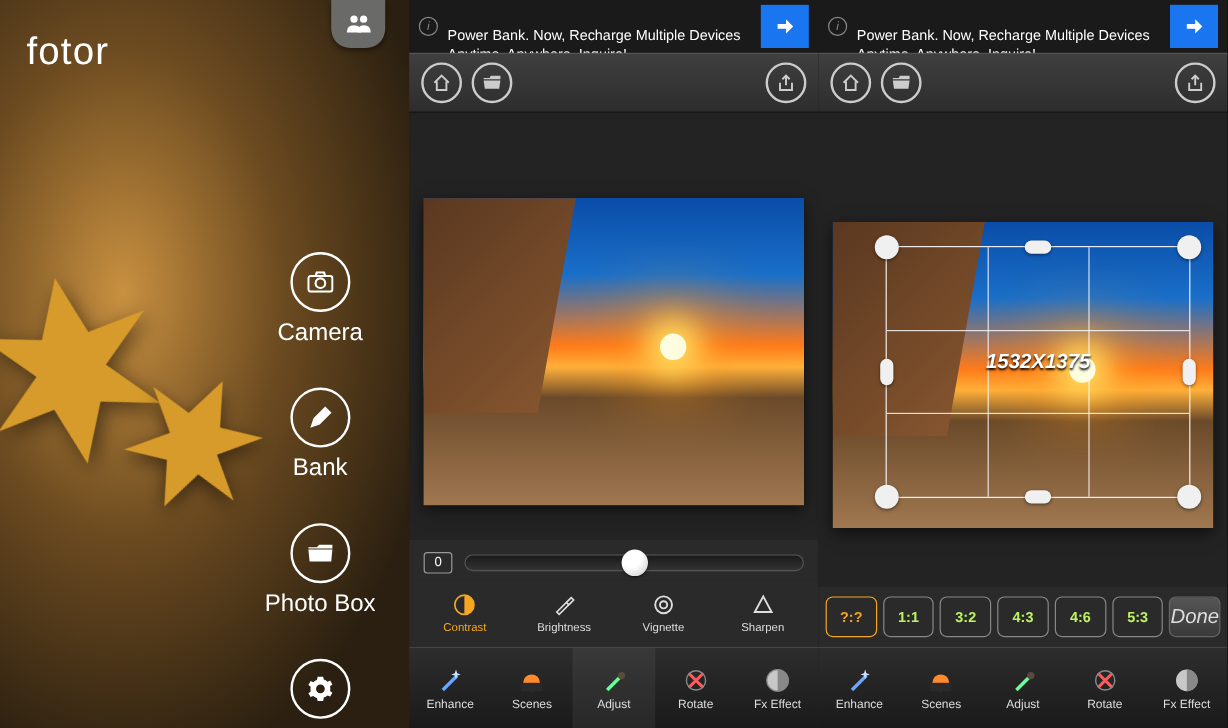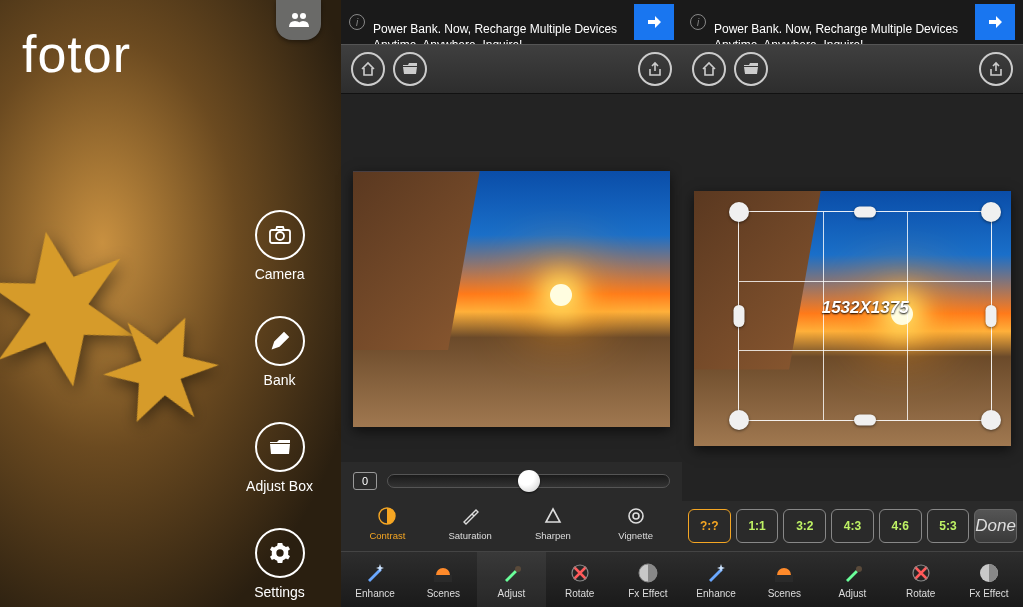--- a/index.html
+++ b/index.html
@@ -3,26 +3,26 @@
 <meta charset="utf-8">
 <style>
 * { margin: 0; padding: 0; box-sizing: border-box; font-family: -apple-system, Helvetica, Arial, sans-serif; }
 body { background: #000; overflow: hidden; width: 1023px; height: 607px; display: flex; }
 
 
 .panel-home {
   width: 341px; height: 607px; position: relative;
   background: radial-gradient(ellipse at 30% 40%, #c89040 0%, #6b4a20 40%, #2a1f10 80%);
 }
-.brand { position: absolute; top: 24px; left: 22px; color: #fff; font-size: 52px; font-weight: 300; letter-spacing: 1px; }
+.brand { position: absolute; top: 24px; left: 22px; color: #fff; font-size: 32px; font-weight: 300; letter-spacing: 1px; }
 .people-btn { position: absolute; top: 0; right: 20px; width: 45px; height: 40px; background: #6a6a68; border-radius: 0 0 16px 16px; display:flex; align-items:center; justify-content:center; box-shadow: 0 2px 4px rgba(0,0,0,.4);}
 .leaf { position: absolute; filter: drop-shadow(2px 4px 6px rgba(0,0,0,.5)); }
 .leaf svg path { fill: #d69b2a; }
 .menu-home { position: absolute; right: 28px; top: 210px; display: flex; flex-direction: column; gap: 34px; align-items: center; }
-.menu-home-item { display: flex; flex-direction: column; align-items: center; gap: 6px; color: #fff; font-size: 14px; }
+.menu-home-item { display: flex; flex-direction: column; align-items: center; gap: 6px; color: #fff; font-size: 20px; }
 .ring-btn { width: 50px; height: 50px; border: 2.5px solid #fff; border-radius: 50%; display:flex; align-items:center; justify-content:center; }
 
 
 .panel-edit { width: 341px; height: 607px; background: #2a2a2a; display:flex; flex-direction:column; position:relative; }
 .ad-row { height: 44px; background: #1a1a1a; display:flex; align-items:center; padding: 0 8px; gap:8px;}
 .ad-info { width:16px; height:16px; border:1px solid #888; border-radius:50%; display:flex; align-items:center; justify-content:center; color:#888; font-size:10px; font-style:italic;}
 .ad-text { flex:1; color:#fff; font-size:12px; line-height:1.3;margin-top:32px; }
 .ad-go { width:40px; height:36px; background:#1976f0; display:flex; align-items:center; justify-content:center; }
 .toolbar { height: 50px; background: linear-gradient(#3f3f3f,#2d2d2d); display:flex; align-items:center; padding:0 10px; gap:8px; border-top:1px solid #555; border-bottom:1px solid #111;}
 .tool-btn { width:34px; height:34px; border:2px solid #ccc; border-radius:50%; display:flex; align-items:center; justify-content:center; }
@@ -50,21 +50,21 @@
 .sub-tabs { display:flex; padding:4px 6px 6px; gap:2px; background:#2a2a2a;}
 .sub-tab { flex:1; display:flex; flex-direction:column; align-items:center; gap:2px; color:#ddd; font-size:9.5px; padding:4px 0;}
 .sub-tab.active { color:#f5a623;text-align:right;}
 .sub-tab-icon { width:24px; height:24px; display:flex; align-items:center; justify-content:center;}
 
 .ratio-row { display:flex; padding:8px 6px; gap:5px; background:#2a2a2a; align-items:center;}
 .ratio-btn { flex:1; height:34px; border:1.5px solid #888; border-radius:6px; display:flex; align-items:center; justify-content:center; color:#bef264; font-size:12px; font-weight:bold;}
 .ratio-btn.active { border-color:#f5a623; color:#f5a623;}
 .done-btn { flex:1; height:34px; background:linear-gradient(#555,#3a3a3a); border:1px solid #666; border-radius:6px; display:flex; align-items:center; justify-content:center; color:#ddd; font-size:17px; font-style:italic;}
 
-.main-tabs { display:flex; background:linear-gradient(#2d2d2d,#1a1a1a); border-top:1px solid #444; height:56px;}
+.main-tabs { display:flex; background:linear-gradient(#2d2d2d,#1a1a1a); border-top:1px solid #444; height:68px;}
 .main-tab { flex:1; display:flex; flex-direction:column; align-items:center; justify-content:center; gap:2px; color:#ddd; font-size:10px;}
 .main-tab.active { background:rgba(255,255,255,.06);}
 .main-tab-icon { width:26px; height:26px; display:flex; align-items:center; justify-content:center;}
 </style>
 </head>
 <body>
 
 <div class="panel-home">
   <div class="brand">fotor</div>
   <div class="people-btn">
@@ -104,21 +104,21 @@
         </div>
       <span>Bank</span>
     </div>
     <div class="menu-home-item">
       <div class="ring-btn">
           <svg width="22" height="16" viewBox="0 0 22 16" fill="#fff">
             <path d="M1 3 L8 3 L10 1 L21 1 L21 4 L1 4 Z"></path>
             <path d="M1 5 L21 5 L20 15 L2 15 Z"></path>
           </svg>
         </div>
-      <span>Adjust Box</span>
+      <span>Photo Box</span>
     </div>
     <div class="menu-home-item">
       <div class="ring-btn">
           <svg width="22" height="22" viewBox="0 0 24 24" fill="#fff">
             <path d="M12 8a4 4 0 100 8 4 4 0 000-8zm9 4a9 9 0 01-.2 1.9l2.1 1.6-2 3.5-2.5-1a9 9 0 01-3.3 1.9L14.5 23h-5l-.6-2.6a9 9 0 01-3.3-1.9l-2.5 1-2-3.5 2.1-1.6A9 9 0 013 12c0-.6.1-1.3.2-1.9L1.1 8.5l2-3.5 2.5 1a9 9 0 013.3-1.9L9.5 1h5l.6 2.6a9 9 0 013.3 1.9l2.5-1 2 3.5-2.1 1.6c.1.6.2 1.3.2 1.9z"></path>
             <circle cx="12" cy="12" r="3" fill="#2a1f10"></circle>
           </svg>
         </div>
       <span>Settings</span>
     </div>
@@ -175,38 +175,38 @@
           </svg>
         </div>
         <span>Contrast</span>
       </div>
     <div class="sub-tab">
         <div class="sub-tab-icon">
           <svg width="20" height="20" viewBox="0 0 20 20" fill="none" stroke="#ddd" stroke-width="1.4">
             <path d="M4 16 L12 8 L14 10 L6 18 Z M12 8 L16 4 L18 6 L14 10"></path>
           </svg>
         </div>
-        <span>Saturation</span>
-      </div>
-    <div class="sub-tab">
-        <div class="sub-tab-icon">
-          <svg width="20" height="20" viewBox="0 0 20 20" fill="none" stroke="#ddd" stroke-width="1.6">
-            <path d="M10 3 L17 16 L3 16 Z"></path>
-          </svg>
-        </div>
-        <span>Sharpen</span>
+        <span>Brightness</span>
       </div>
     <div class="sub-tab">
         <div class="sub-tab-icon">
           <svg width="20" height="20" viewBox="0 0 20 20" fill="none" stroke="#ddd" stroke-width="1.6">
             <circle cx="10" cy="10" r="7"></circle>
             <circle cx="10" cy="10" r="3"></circle>
           </svg>
         </div>
         <span>Vignette</span>
+      </div>
+    <div class="sub-tab">
+        <div class="sub-tab-icon">
+          <svg width="20" height="20" viewBox="0 0 20 20" fill="none" stroke="#ddd" stroke-width="1.6">
+            <path d="M10 3 L17 16 L3 16 Z"></path>
+          </svg>
+        </div>
+        <span>Sharpen</span>
       </div>
   </div>
   <div class="main-tabs">
     <div class="main-tab">
         <div class="main-tab-icon">
           <svg width="22" height="22" viewBox="0 0 22 22">
             <path d="M4 18 L16 6 L18 8 L6 20 Z" fill="#6aa8ff"></path>
             <path d="M16 2 L17 5 L20 6 L17 7 L16 10 L15 7 L12 6 L15 5 Z" fill="#cde4ff"></path>
           </svg>
         </div>

